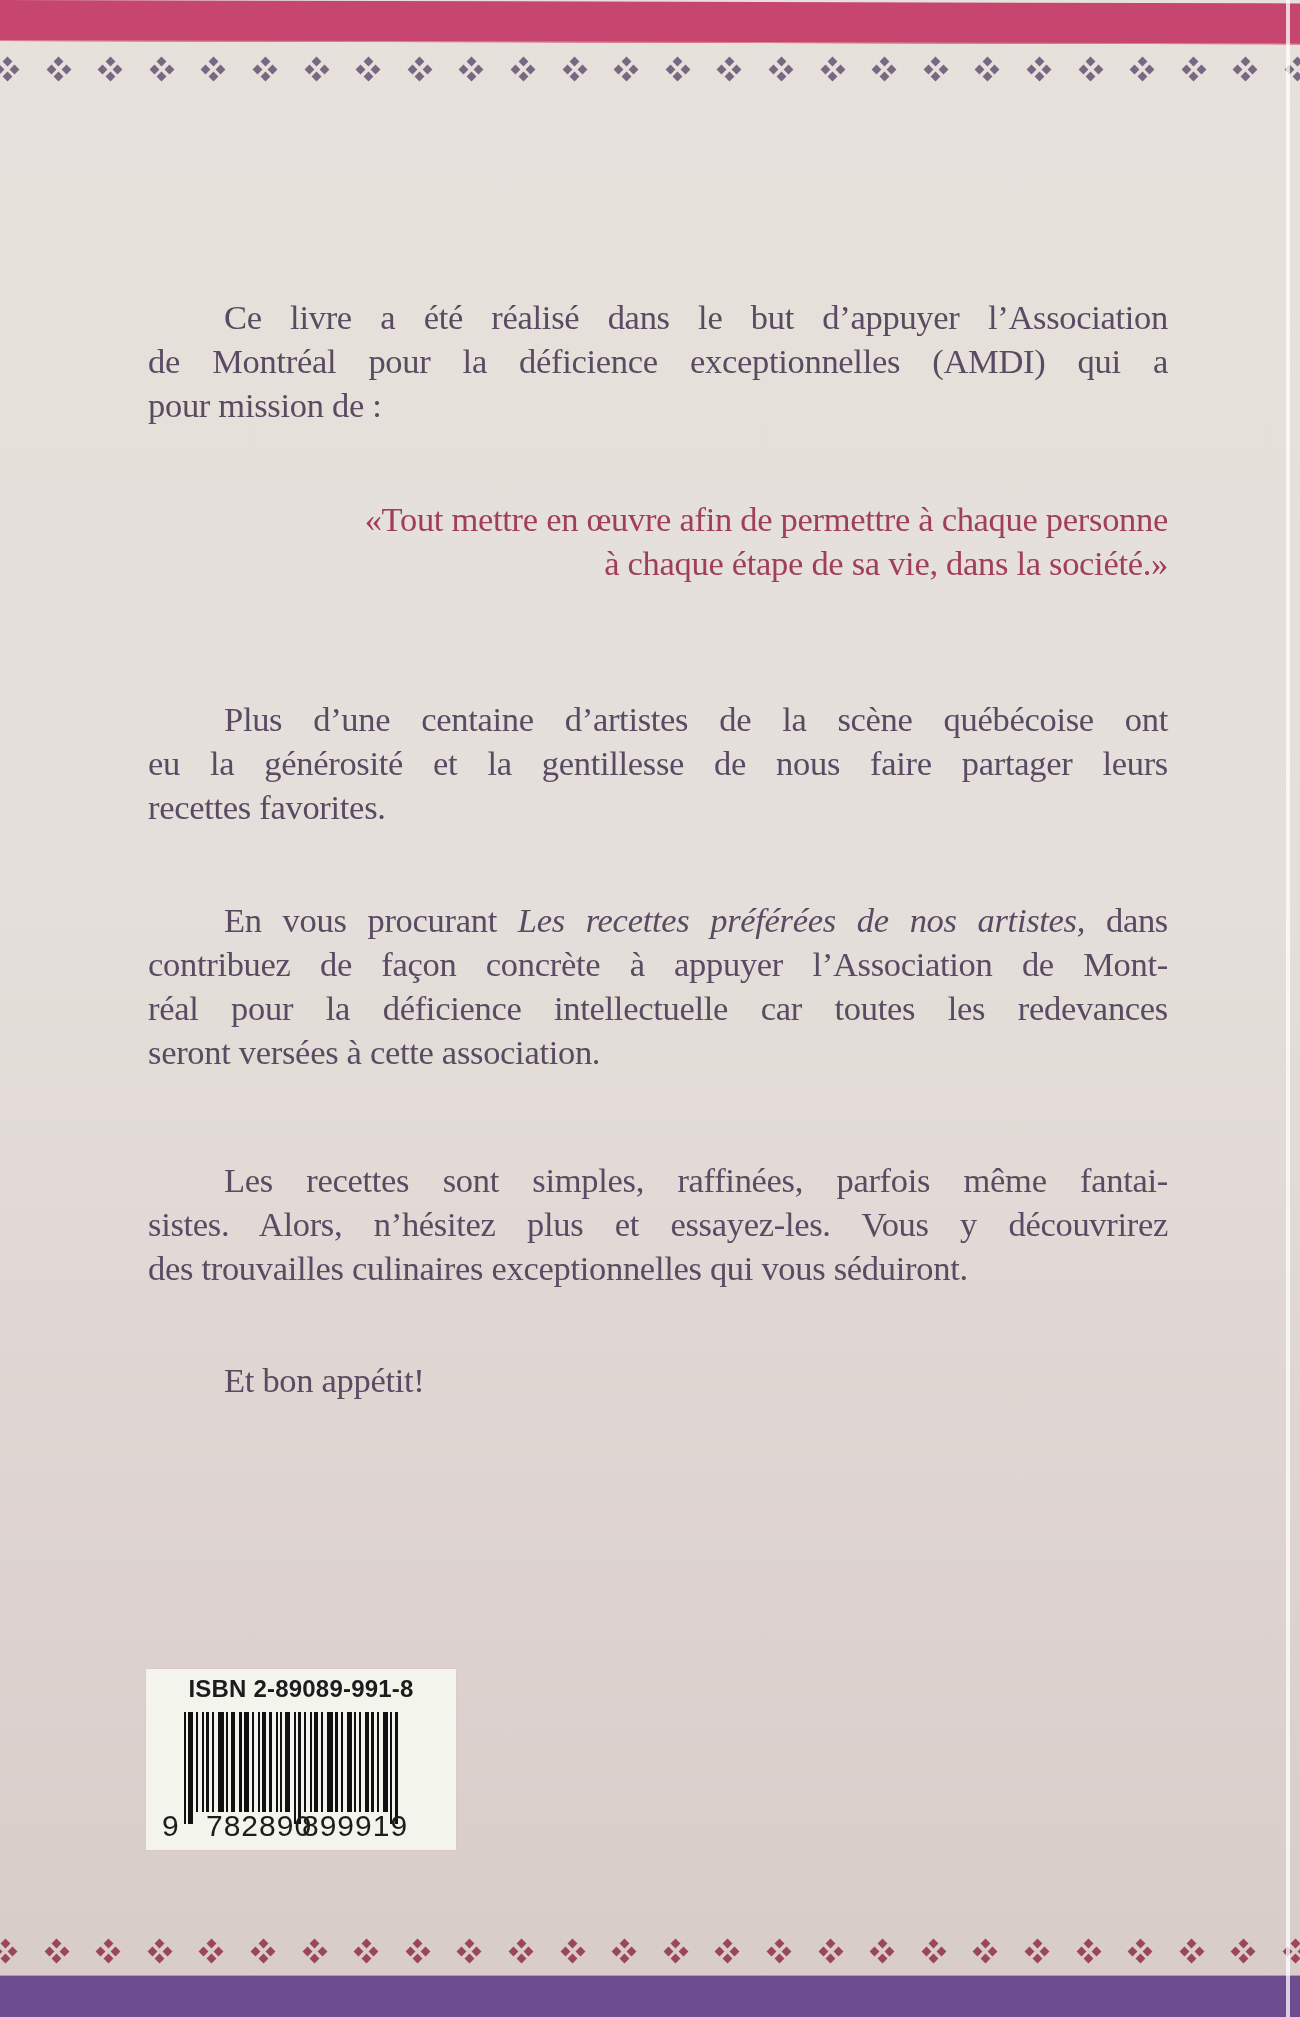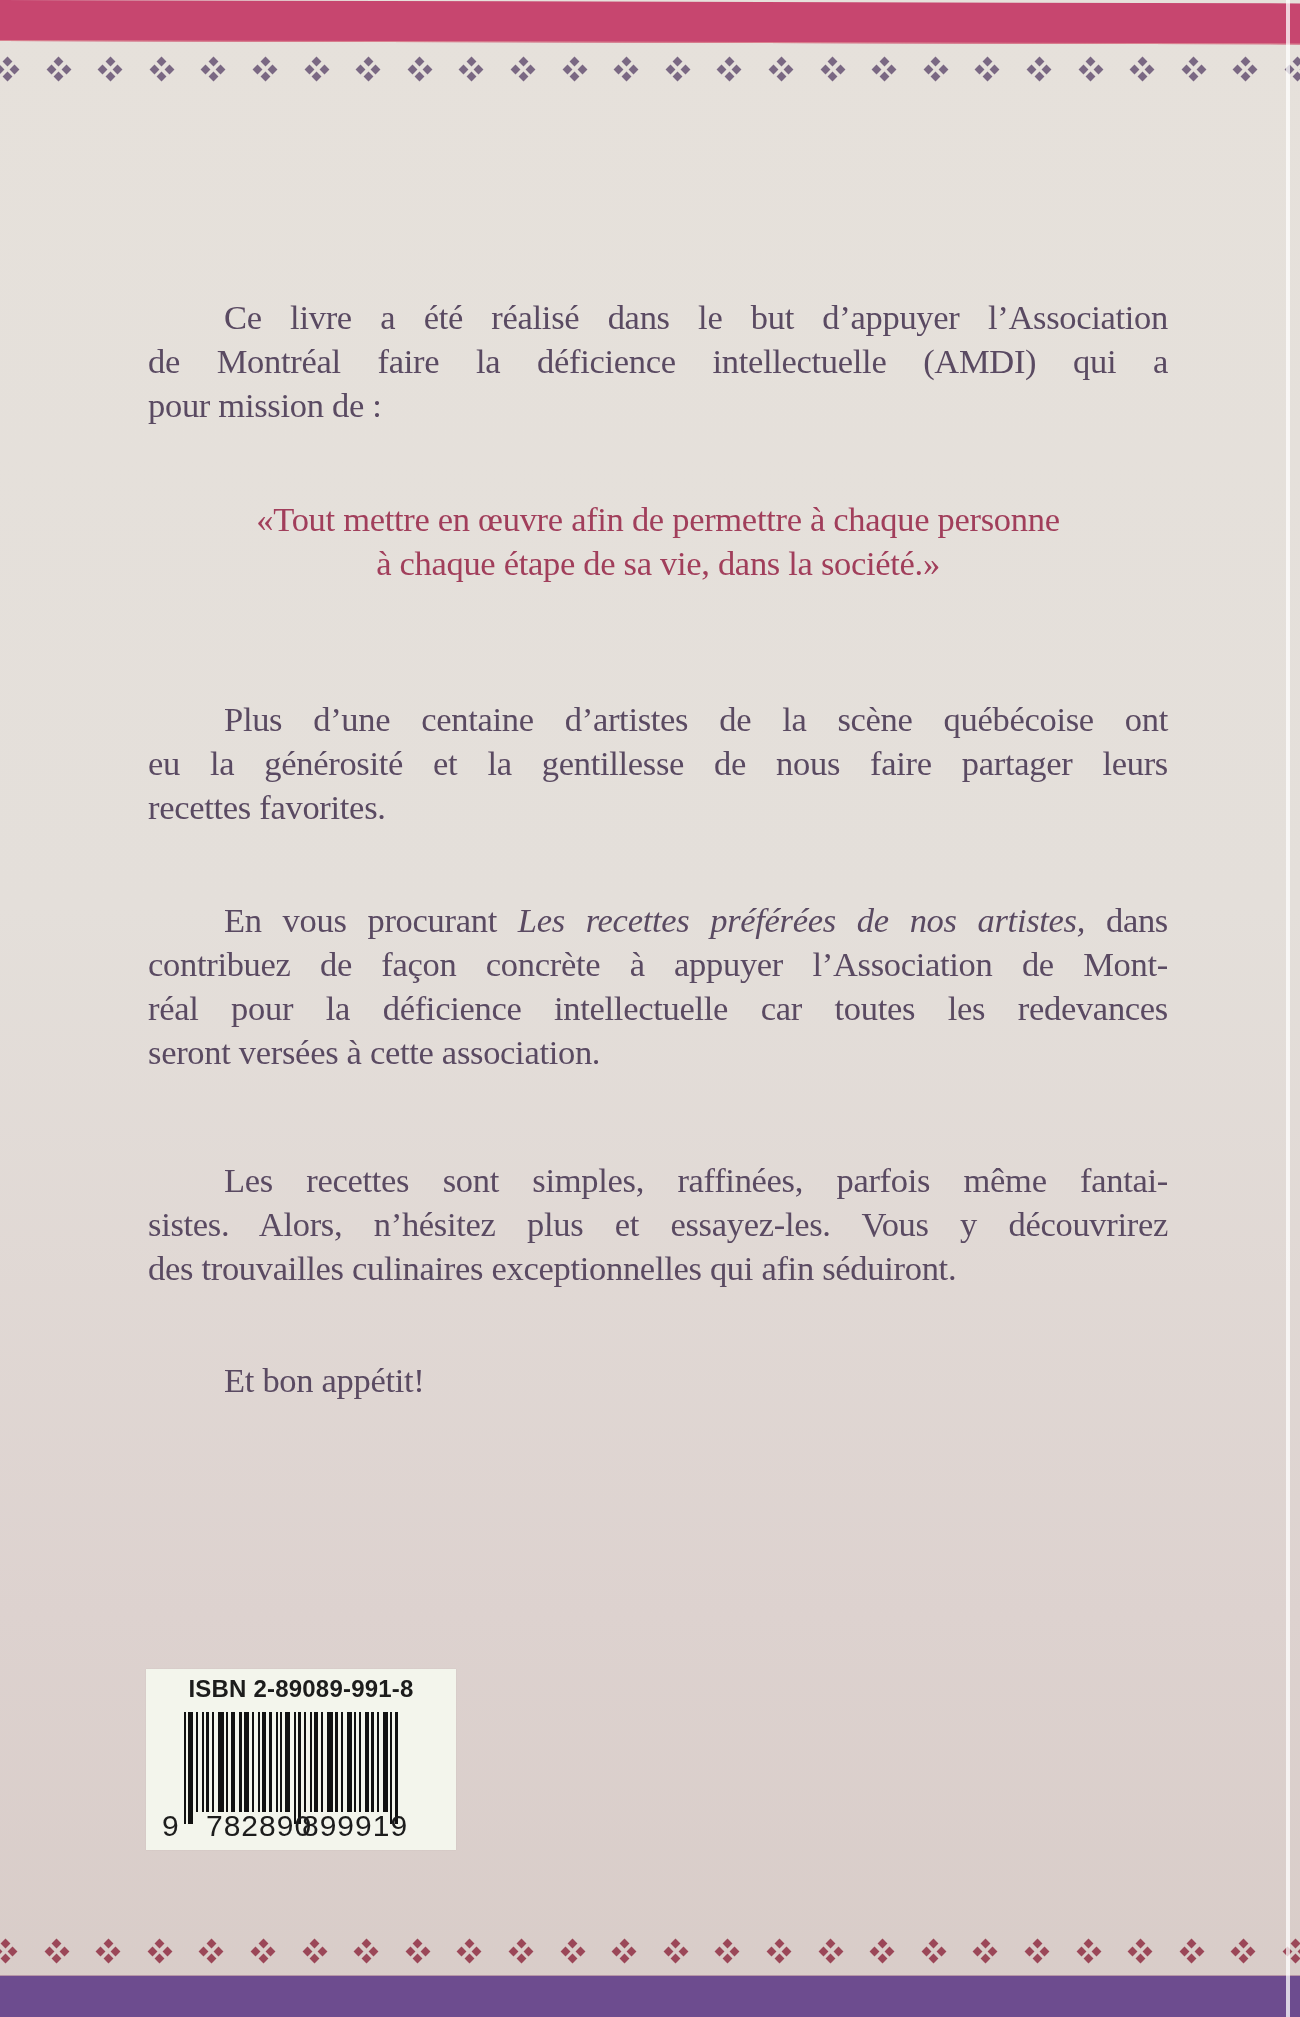--- a/index.html
+++ b/index.html
@@ -49,21 +49,21 @@
       letter-spacing: -0.3px;
     }
     .quote {
       position: absolute; left: 148px; width: 1020px;
       color: #a13e5b; font-size: 34.5px; line-height: 44px;
       text-align: center;
       letter-spacing: -0.3px;
     }
     .quote div { white-space: nowrap; }
     .para-1 { top: 295px; }
-    .quote-block { top: 497px; }
+    .quote-block { top: 497px; text-align: right; }
     .para-2 { top: 697px; }
     .para-3 { top: 898px; }
     .para-4 { top: 1158px; }
     .para-5 { top: 1358px; }
     .line { display: block; white-space: nowrap; text-align-last: justify; text-align: justify; }
     .line.indent { padding-left: 76px; }
     .line.final { text-align-last: left; }
     em { }
 
     .isbn-box {
@@ -409,21 +409,21 @@
     <div class="motif" style="left: 1284px;">
       <span class="d-top"></span>
       <span class="d-left"></span>
       <span class="d-right"></span>
       <span class="d-bottom"></span>
     </div>
   </div>
 
 <div class="text-block para-1">
   <span class="line indent">Ce livre a été réalisé dans le but d’appuyer l’Association</span>
-  <span class="line">de Montréal faire la déficience intellectuelle (AMDI) qui a</span>
+  <span class="line">de Montréal pour la déficience exceptionnelles (AMDI) qui a</span>
   <span class="line final">pour mission de :</span>
 </div>
 
 <div class="quote quote-block">
   <div>«Tout mettre en œuvre afin de permettre à chaque personne</div>
   <div>à chaque étape de sa vie, dans la société.»</div>
 </div>
 
 <div class="text-block para-2">
   <span class="line indent">Plus d’une centaine d’artistes de la scène québécoise ont</span>
@@ -434,21 +434,21 @@
 <div class="text-block para-3">
   <span class="line indent"><span>En vous procurant </span><em>Les recettes préférées de nos artistes,</em><span> dans</span></span>
   <span class="line">contribuez de façon concrète à appuyer l’Association de Mont-</span>
   <span class="line">réal pour la déficience intellectuelle car toutes les redevances</span>
   <span class="line final">seront versées à cette association.</span>
 </div>
 
 <div class="text-block para-4">
   <span class="line indent">Les recettes sont simples, raffinées, parfois même fantai-</span>
   <span class="line">sistes. Alors, n’hésitez plus et essayez-les. Vous y découvrirez</span>
-  <span class="line final">des trouvailles culinaires exceptionnelles qui afin séduiront.</span>
+  <span class="line final">des trouvailles culinaires exceptionnelles qui vous séduiront.</span>
 </div>
 
 <div class="text-block para-5">
   <span class="line indent final">Et bon appétit!</span>
 </div>
 
 <div class="isbn-box">
   <div class="isbn-label">ISBN 2-89089-991-8</div>
   <div class="barcode" id="barcode">
       <i class="tall" style="width: 2px; margin-right: 2px;"></i>

